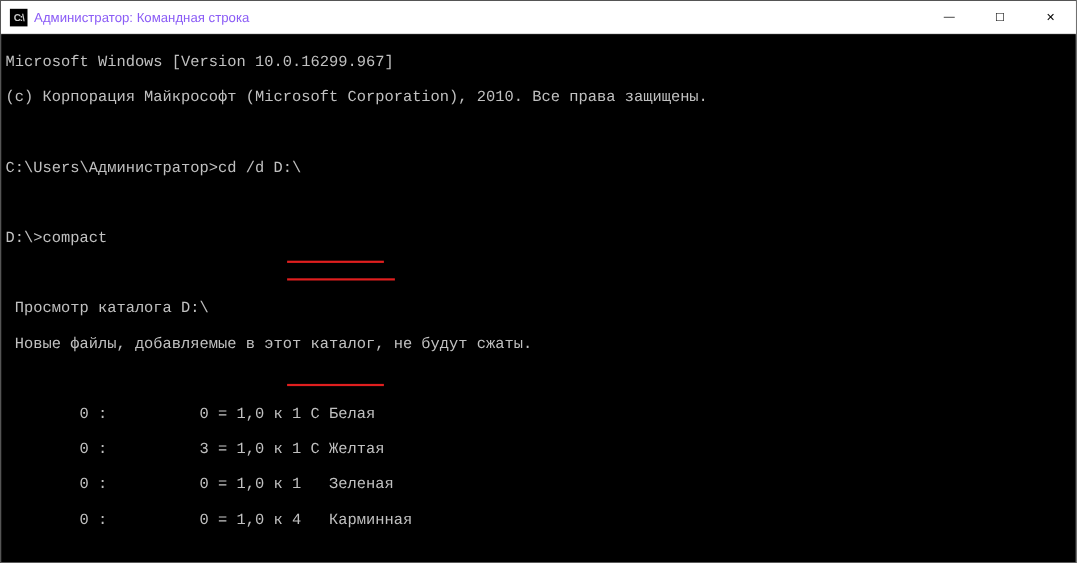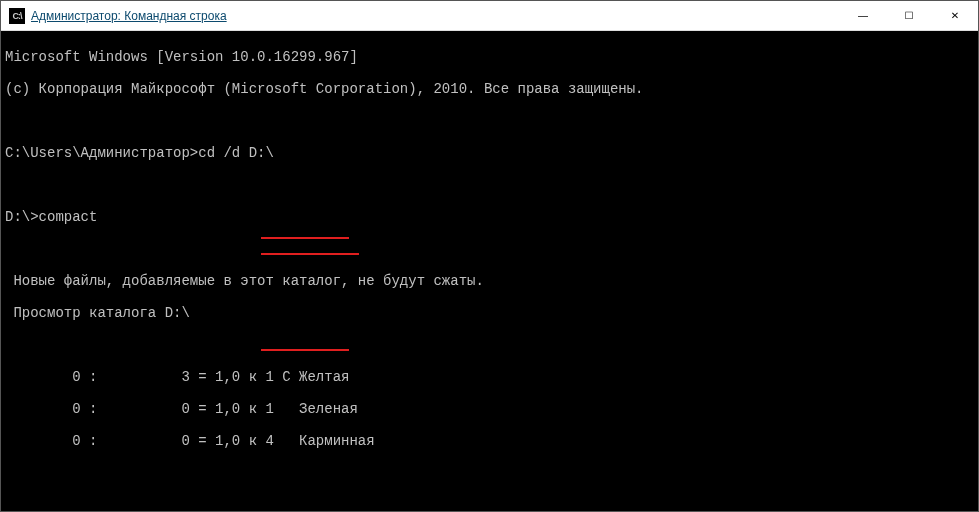--- a/index.html
+++ b/index.html
@@ -34,23 +34,22 @@
     justify-content: center;
     font-size: 9px;
     font-weight: bold;
     color: #ccc;
     font-family: "Segoe UI", sans-serif;
     letter-spacing: -1px;
   }
   .titlebar-text {
     font-family: "Segoe UI", Tahoma, sans-serif;
     font-size: 12px;
-    color: #0c4a6e;
+    color: #8b5cf6;
     flex: 1;
-    text-decoration: underline;
   }
   .win-controls { display: flex; height: 100%; }
   .win-btn {
     width: 46px; height: 100%;
     display: flex; align-items: center; justify-content: center;
     font-family: "Segoe UI Symbol", sans-serif;
     font-size: 10px;
     color: #000;
   }
   .terminal {
@@ -88,23 +87,24 @@
   </div>
 
   <div class="terminal">
 <div class="line">Microsoft Windows [Version 10.0.16299.967]</div>
 <div class="line">(c) Корпорация Майкрософт (Microsoft Corporation), 2010. Все права защищены.</div>
 <div class="line"> </div>
 <div class="line"><span>C:\Users\Администратор&gt;</span><span>cd /d D:\</span></div>
 <div class="line"> </div>
 <div class="line"><span>D:\&gt;</span><span>compact</span></div>
 <div class="line"> </div>
+<div class="line"> Просмотр каталога D:\</div>
 <div class="line"> Новые файлы, добавляемые в этот каталог, не будут сжаты.</div>
-<div class="line"> Просмотр каталога D:\</div>
 <div class="line"> </div>
+<div class="line">        0 :          0 = 1,0 к 1 C Белая</div>
 <div class="line">        0 :          3 = 1,0 к 1 C Желтая</div>
 <div class="line">        0 :          0 = 1,0 к 1   Зеленая</div>
 <div class="line">        0 :          0 = 1,0 к 4   Карминная</div>
 
 
 
 
 
 
 

